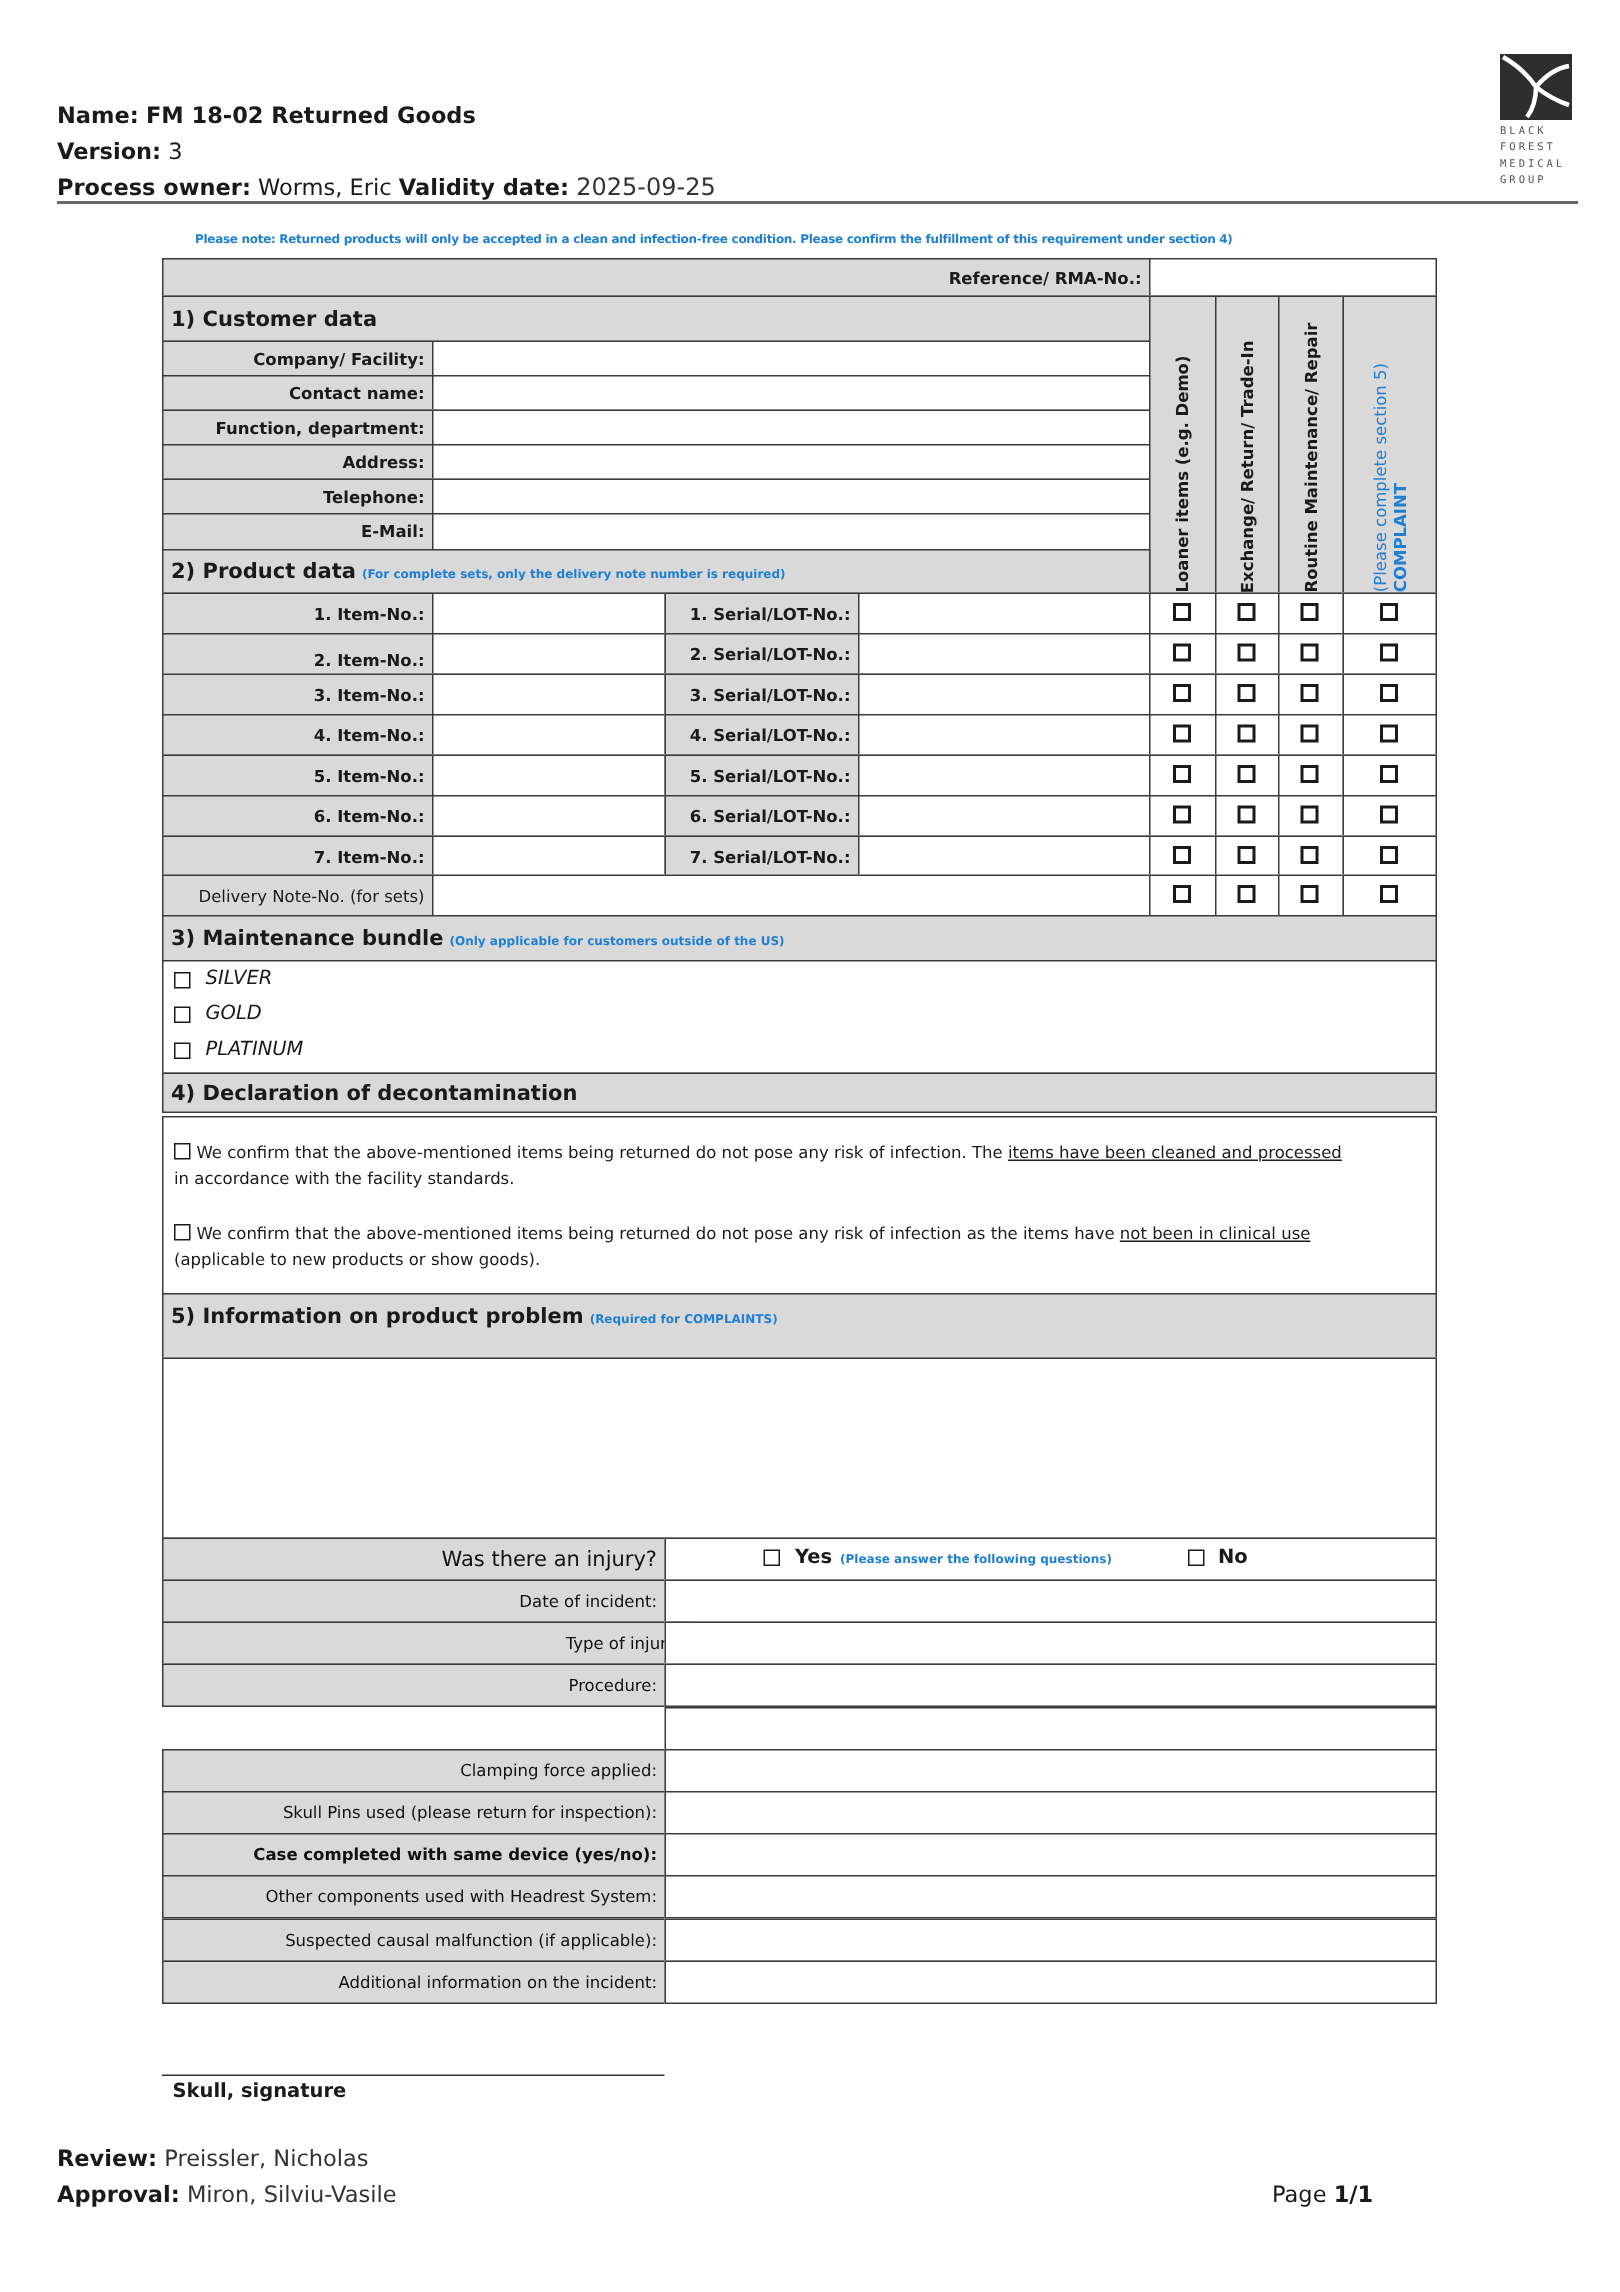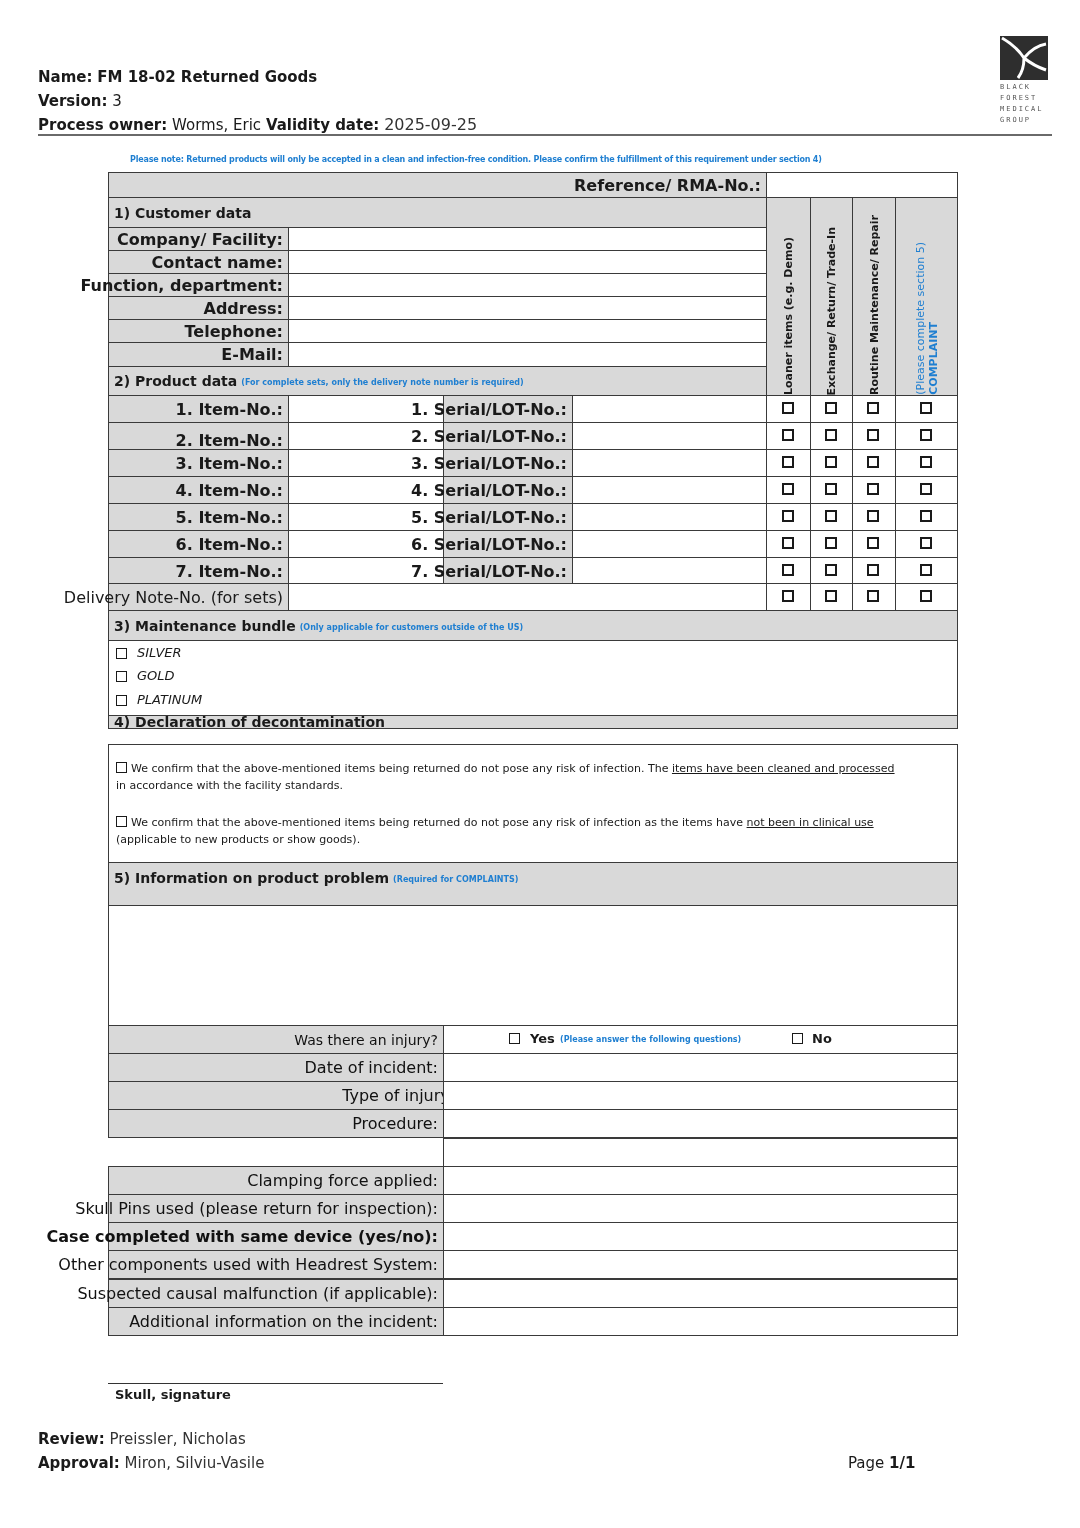--- a/index.html
+++ b/index.html
@@ -7,21 +7,21 @@
   .abs { position:absolute; }
   .hdr-line { font-size:15px; line-height:24px; left:38px; }
   .hdr-line b { font-weight:bold; }
   .hdr-rule { left:38px; width:1014px; top:134px; height:0; border-top:2px solid #6a6a6a; }
   .logo { left:1000px; top:36px; width:48px; height:44px; background:#2e2e2e; }
   .logo-text { left:1000px; top:82px; width:52px; font-size:7px; line-height:11px; color:#555; letter-spacing:2px; font-family:"DejaVu Sans Mono", monospace; }
   .note { left:130px; top:155px; font-size:8px; color:#1f7fd1; white-space:nowrap; font-weight:bold; letter-spacing:-0.2px; }
   .cell { position:absolute; box-sizing:border-box; border:1px solid #3a3a3a; }
   .gray { background:#d9d9d9; }
   .white { background:#ffffff; }
-  .lbl { font-size:16px; font-weight:bold; text-align:right; padding-right:5px; display:flex; align-items:center; justify-content:flex-end; white-space:nowrap; }
+  .lbl { font-size:11px; font-weight:bold; text-align:right; padding-right:5px; display:flex; align-items:center; justify-content:flex-end; white-space:nowrap; }
   .sec { font-size:14px; font-weight:bold; padding-left:5px; display:flex; align-items:center; white-space:nowrap; }
   .sec .sub { font-size:8px; color:#1f7fd1; font-weight:bold; margin-left:4px; margin-top:3px; }
   .vert { display:flex; align-items:flex-end; justify-content:center; }
   .vert span { writing-mode:vertical-rl; transform:rotate(180deg); font-size:11px; font-weight:bold; white-space:nowrap; padding-bottom:4px; }
   .vert.blue span { color:#1f7fd1; }
   .cb { position:absolute; width:12px; height:12px; border:2px solid #1a1a1a; box-sizing:border-box; background:#fff; }
   .cb.thin { border:1px solid #1a1a1a; width:11px; height:11px; }
   .opt { font-size:13px; font-style:italic; white-space:nowrap; }
   .decl { font-size:11px; line-height:17px; white-space:nowrap; }
   .decl u { text-decoration:underline; }
@@ -222,21 +222,21 @@
 </div>
 <div class="abs" style="left:116px;top:668px;">
   <span class="cb thin" style="left:0;top:3px;"></span>
   <span class="opt abs" style="left:21px;top:0;">GOLD</span>
 </div>
 <div class="abs" style="left:116px;top:692px;">
   <span class="cb thin" style="left:0;top:3px;"></span>
   <span class="opt abs" style="left:21px;top:0;">PLATINUM</span>
 </div>
 
-<div class="cell gray sec" style="left:108px;top:715px;width:850px;height:14px;">
+<div class="cell gray sec" style="left:108px;top:715px;width:850px;height:27px;">
   <span>4) Declaration of decontamination</span>
 </div>
 <div class="cell white" style="left:108px;top:744px;width:850px;height:119px;"></div>
 <div class="abs decl" style="left:116px;top:760px;">
   <span class="cb thin" style="position:relative;display:inline-block;vertical-align:-1px;margin-right:4px;"></span><span>We confirm that the above-mentioned items being returned do not pose any risk of infection. The </span><u>items have been cleaned and processed</u><br>
   <span>in accordance with the facility standards.</span>
 </div>
 <div class="abs decl" style="left:116px;top:814px;">
   <span class="cb thin" style="position:relative;display:inline-block;vertical-align:-1px;margin-right:4px;"></span><span>We confirm that the above-mentioned items being returned do not pose any risk of infection as the items have </span><u>not been in clinical use</u><br>
   <span>(applicable to new products or show goods).</span>

